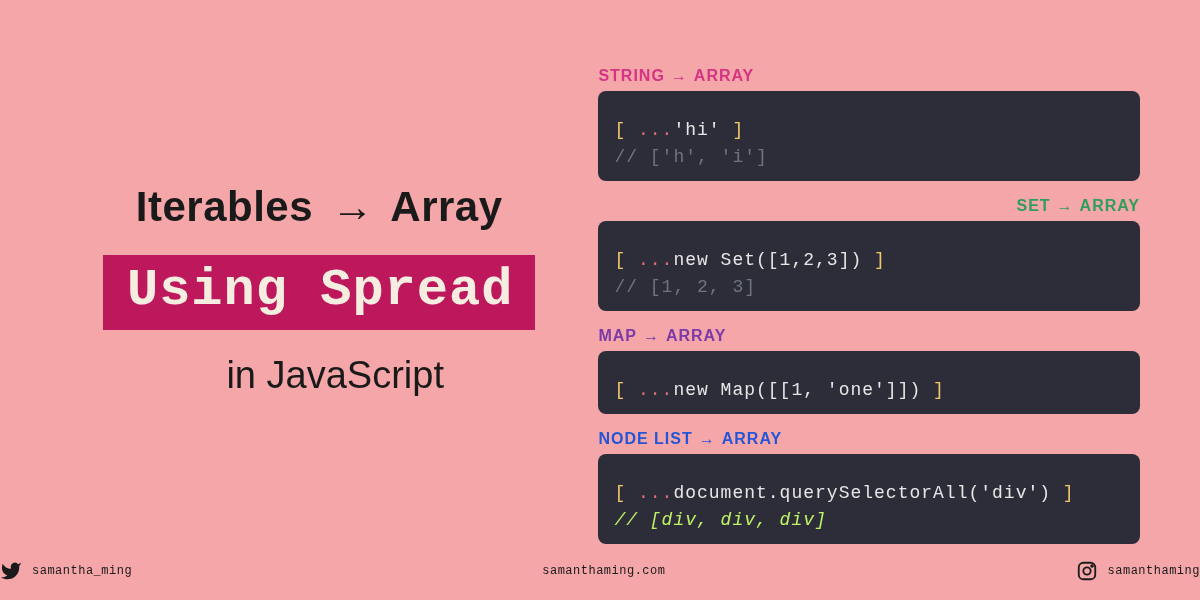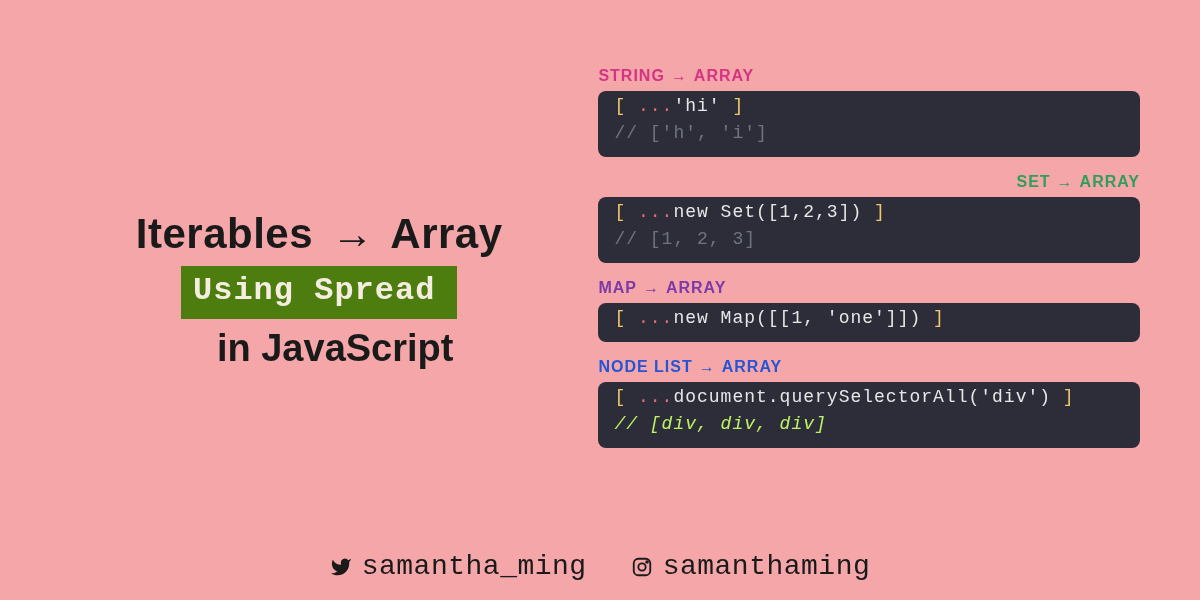--- a/index.html
+++ b/index.html
@@ -15,46 +15,46 @@
     display: flex;
     height: 100%;
     padding: 40px 60px 60px 60px;
   }
   .left {
     flex: 0 0 48%;
     display: flex;
     flex-direction: column;
     justify-content: center;
     align-items: center;
-    gap: 8px;
+    gap: 24px;
   }
   .title-line1 {
     font-size: 42px;
     font-weight: 800;
     color: #1a1a1a;
     letter-spacing: 0.5px;
   }
   .arrow-main {
     font-size: 42px;
     font-weight: 800;
     color: #1a1a1a;
     margin: 0 6px;
   }
   .title-line2 {
     font-family: "Courier New", monospace;
-    font-size: 32px;
+    font-size: 52px;
     font-weight: 700;
     color: #f4ede0;
-    background: #4d7c0f;
-    padding: 6px 22px 10px 12px;
+    background: #be185d;
+    padding: 6px 22px 10px 24px;
     letter-spacing: 1px;
   }
   .title-line3 {
     font-size: 38px;
-    font-weight: 700;
+    font-weight: 400;
     color: #1a1a1a;
     margin-left: 32px;
   }
   .right {
     flex: 1;
     display: flex;
     flex-direction: column;
     gap: 16px;
     padding-left: 20px;
     margin-top: 27px;
@@ -70,40 +70,40 @@
     gap: 6px;
   }
   .h-arrow { font-weight: 800; }
   .header-pink { color: #d63384; }
   .header-green { color: #2e9e5b; justify-content: flex-end; }
   .header-purple { color: #7c3aa8; }
   .header-blue { color: #2455d6; }
   .code-box {
     background: #2d2d3a;
     border-radius: 8px;
-    padding: 2px 16px 10px 16px;
+    padding: 26px 16px 10px 16px;
     font-family: "Courier New", monospace;
     font-size: 18px;
     line-height: 1.5;
     letter-spacing: 1px;
   }
   .bracket { color: #f1c96b; }
   .spread  { color: #e06c75; }
   .codetxt { color: #e6e6e6; }
   .comment { color: #bef264; font-style: italic; }
   .comment-normal { color: #6e7380; }
   .footer {
     position: absolute;
     bottom: 18px;
     left: 0;
     right: 0;
     display: flex;
-    justify-content: center;
+    justify-content: space-between;
     gap: 44px;
-    font-size: 28px;
+    font-size: 12px;
     color: #1a1a1a;
     font-family: "Courier New", monospace;
     letter-spacing: 0.5px;
   }
   .footer-item {
     display: inline-flex;
     align-items: center;
     gap: 10px;
   }
   .icon-svg { width: 22px; height: 22px; }
@@ -171,20 +171,23 @@
 </div>
 
 <div class="footer">
   <span class="footer-item">
     <svg class="icon-svg" viewBox="0 0 24 24" fill="#1a1a1a">
         <path d="M23 3a10.9 10.9 0 0 1-3.14 1.53A4.48 4.48 0 0 0 12 8.5v1A10.66 10.66 0 0 1 3 4s-4 9 5 13a11.64 11.64 0 0 1-7 2c9 5 20 0 20-11.5a4.5 4.5 0 0 0-.08-.83A7.72 7.72 0 0 0 23 3z"></path>
       </svg>
     <span>samantha_ming</span>
   </span>
   <span class="footer-item">
+    <span>samanthaming.com</span>
+  </span>
+  <span class="footer-item">
     <svg class="icon-svg" viewBox="0 0 24 24" fill="none" stroke="#1a1a1a" stroke-width="2">
         <rect x="3" y="3" width="18" height="18" rx="5" ry="5"></rect>
         <circle cx="12" cy="12" r="4"></circle>
         <circle cx="17.5" cy="6.5" r="1" fill="#1a1a1a"></circle>
       </svg>
     <span>samanthaming</span>
   </span>
 </div>
 
 </body></html>

